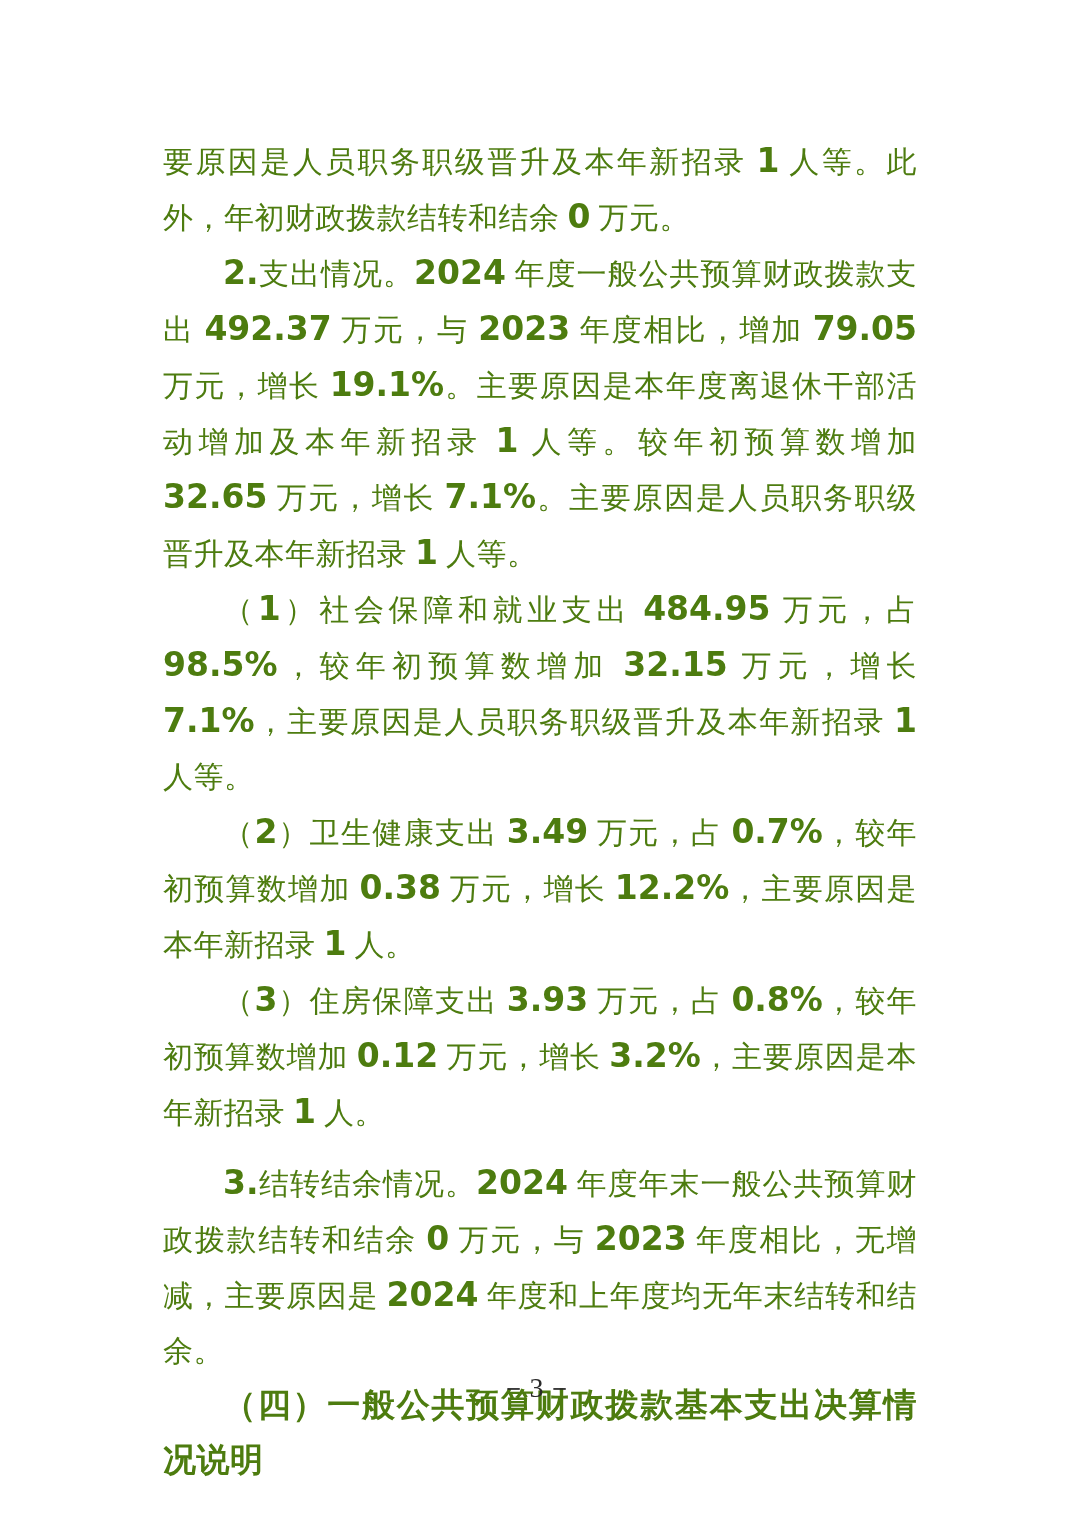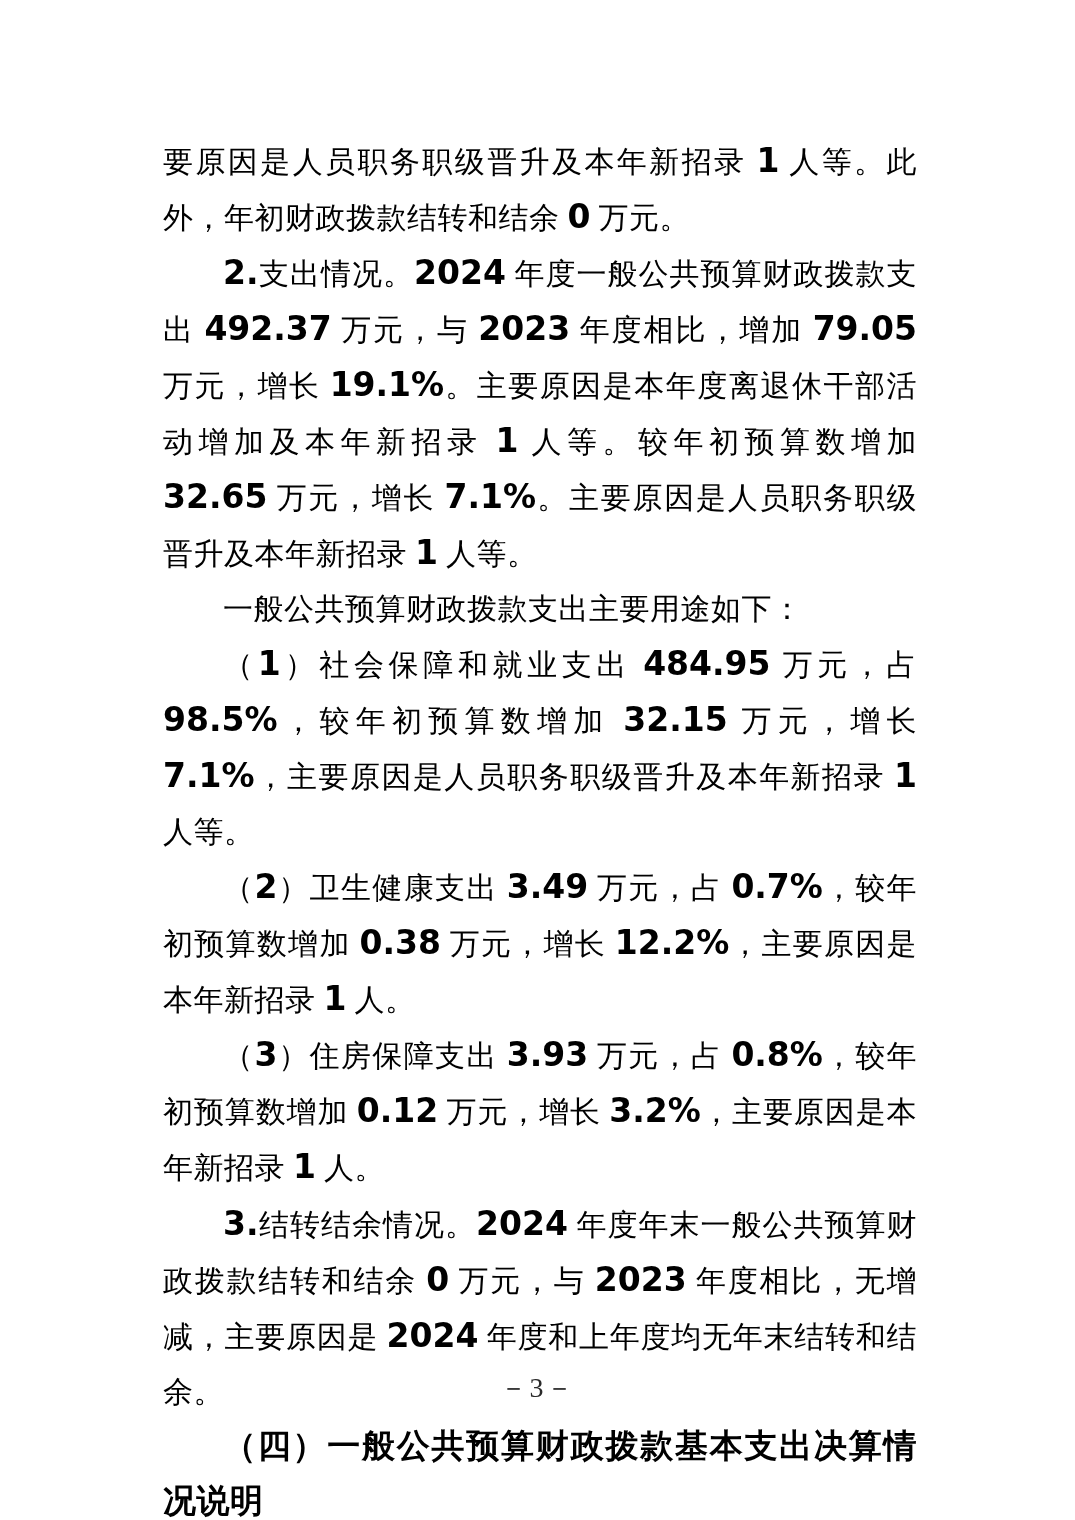--- a/index.html
+++ b/index.html
@@ -21,27 +21,27 @@
     left: 163px;
     top: 133px;
     width: 754px;
   }
   p.doc-para {
     margin: 0;
     font-size: 30px;
     line-height: 55px;
     letter-spacing: 0.5px;
     text-align: justify;
-    color: #000000;
+    color: #4d7c0f;
   }
   p.indent {
     text-indent: 60px;
   }
   p.space-before {
-    margin-top: 1px;
+    margin-top: 15px;
   }
   p.heading-para {
     font-size: 33px;
     font-weight: bold;
     letter-spacing: 0.5px;
   }
   .seg-cjk {
     font-weight: normal;
   }
   .seg-lead {
@@ -75,21 +75,20 @@
     font-family: "Liberation Serif", "DejaVu Serif", serif;
   }
 </style>
 </head>
 <body>
 
 <div class="page">
   <div class="content">
     <p class="doc-para"><span class="seg-cjk">要原因是人员职务职级晋升及本年新招录 </span><span class="seg-num">1</span><span class="seg-cjk"> 人等。此外，年初财政拨款结转和结余 </span><span class="seg-num">0</span><span class="seg-cjk"> 万元。</span></p>
     <p class="doc-para indent"><span class="seg-lead-num">2.</span><span class="seg-lead">支出情况。</span><span class="seg-num">2024</span><span class="seg-cjk"> 年度一般公共预算财政拨款支出 </span><span class="seg-num">492.37</span><span class="seg-cjk"> 万元，与 </span><span class="seg-num">2023</span><span class="seg-cjk"> 年度相比，增加 </span><span class="seg-num">79.05</span><span class="seg-cjk"> 万元，增长 </span><span class="seg-num">19.1%</span><span class="seg-cjk">。主要原因是本年度离退休干部活动增加及本年新招录 </span><span class="seg-num">1</span><span class="seg-cjk"> 人等。较年初预算数增加 </span><span class="seg-num">32.65</span><span class="seg-cjk"> 万元，增长 </span><span class="seg-num">7.1%</span><span class="seg-cjk">。主要原因是人员职务职级晋升及本年新招录 </span><span class="seg-num">1</span><span class="seg-cjk"> 人等。</span></p>
-    <p class="doc-para indent"><span class="seg-cjk">一般公共预算财政拨款支出主要用途如下：</span></p>
     <p class="doc-para indent"><span class="seg-cjk">（</span><span class="seg-num">1</span><span class="seg-cjk">）社会保障和就业支出 </span><span class="seg-num">484.95</span><span class="seg-cjk"> 万元，占 </span><span class="seg-num">98.5%</span><span class="seg-cjk">，较年初预算数增加 </span><span class="seg-num">32.15</span><span class="seg-cjk"> 万元，增长 </span><span class="seg-num">7.1%</span><span class="seg-cjk">，主要原因是人员职务职级晋升及本年新招录 </span><span class="seg-num">1</span><span class="seg-cjk"> 人等。</span></p>
     <p class="doc-para indent"><span class="seg-cjk">（</span><span class="seg-num">2</span><span class="seg-cjk">）卫生健康支出 </span><span class="seg-num">3.49</span><span class="seg-cjk"> 万元，占 </span><span class="seg-num">0.7%</span><span class="seg-cjk">，较年初预算数增加 </span><span class="seg-num">0.38</span><span class="seg-cjk"> 万元，增长 </span><span class="seg-num">12.2%</span><span class="seg-cjk">，主要原因是本年新招录 </span><span class="seg-num">1</span><span class="seg-cjk"> 人。</span></p>
     <p class="doc-para indent"><span class="seg-cjk">（</span><span class="seg-num">3</span><span class="seg-cjk">）住房保障支出 </span><span class="seg-num">3.93</span><span class="seg-cjk"> 万元，占 </span><span class="seg-num">0.8%</span><span class="seg-cjk">，较年初预算数增加 </span><span class="seg-num">0.12</span><span class="seg-cjk"> 万元，增长 </span><span class="seg-num">3.2%</span><span class="seg-cjk">，主要原因是本年新招录 </span><span class="seg-num">1</span><span class="seg-cjk"> 人。</span></p>
     <p class="doc-para indent space-before"><span class="seg-lead-num">3.</span><span class="seg-lead">结转结余情况。</span><span class="seg-num">2024</span><span class="seg-cjk"> 年度年末一般公共预算财政拨款结转和结余 </span><span class="seg-num">0</span><span class="seg-cjk"> 万元，与 </span><span class="seg-num">2023</span><span class="seg-cjk"> 年度相比，无增减，主要原因是 </span><span class="seg-num">2024</span><span class="seg-cjk"> 年度和上年度均无年末结转和结余。</span></p>
     <p class="doc-para indent heading-para"><span class="seg-heading">（四）一般公共预算财政拨款基本支出决算情况说明</span></p>
   </div>
   <div class="footer">－3－</div>
 </div>
 
 </body></html>

